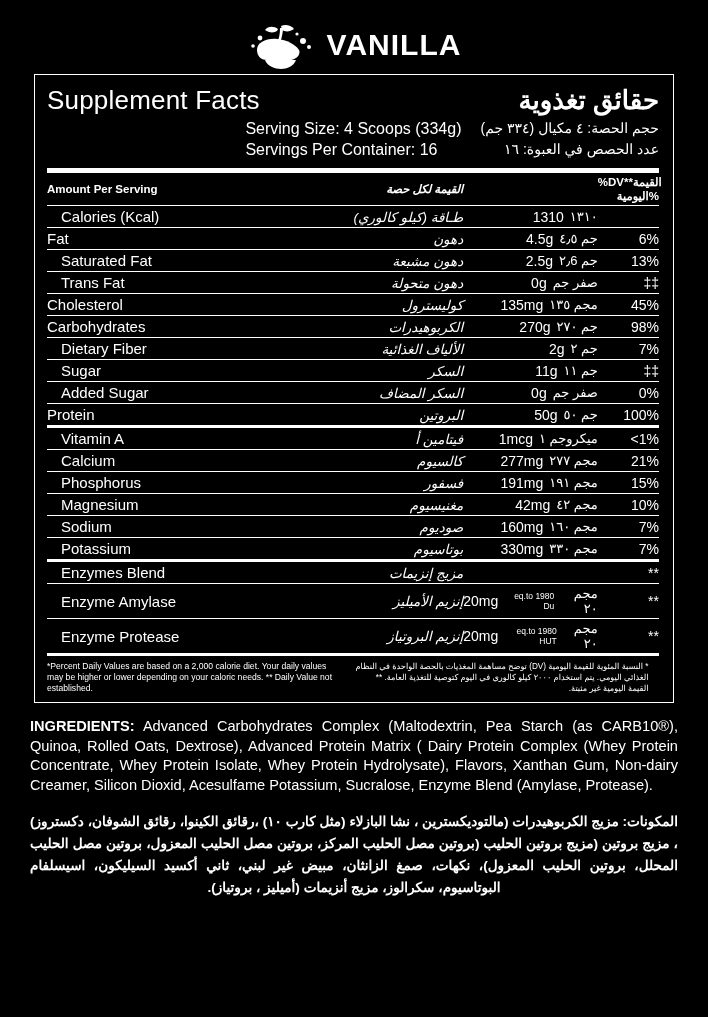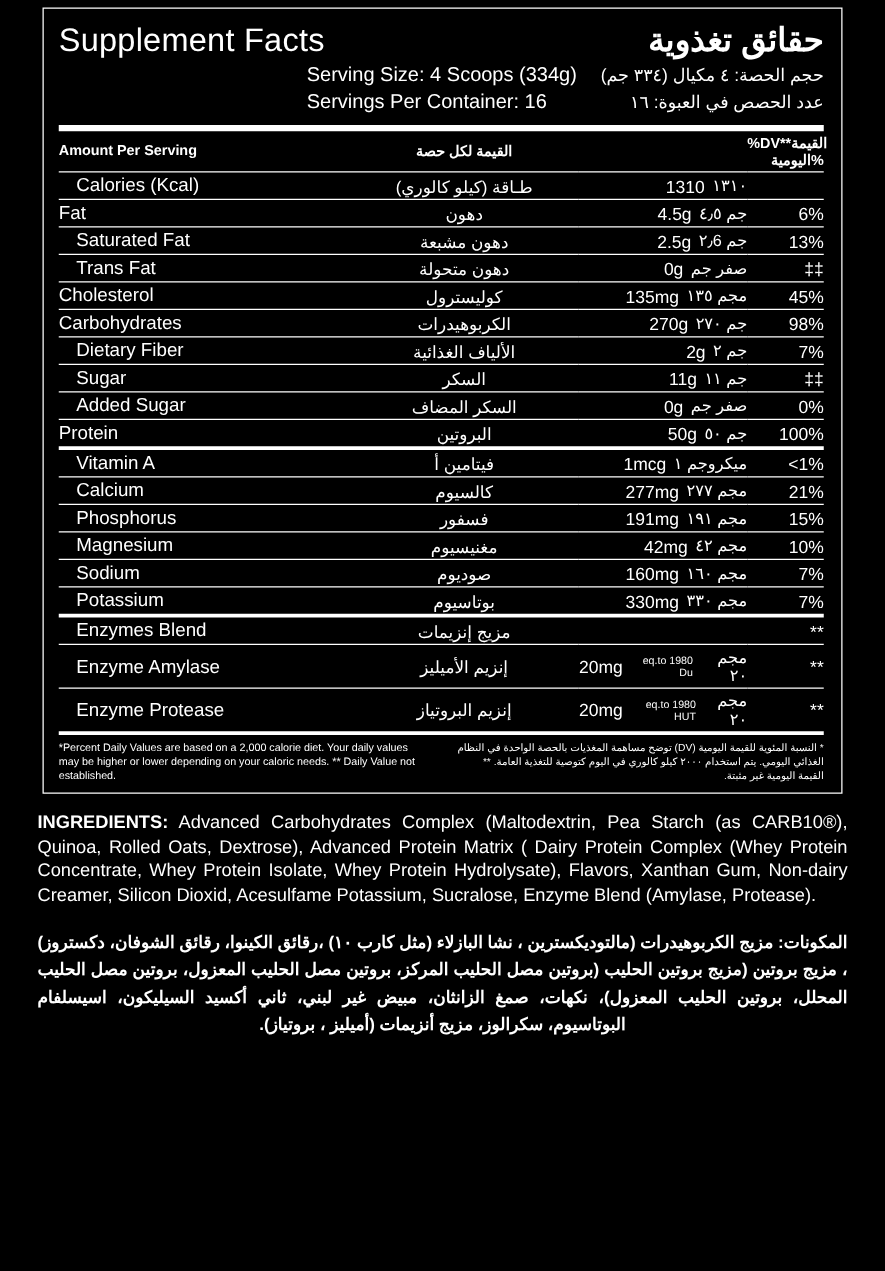--- a/index.html
+++ b/index.html
@@ -82,21 +82,21 @@
   table.nutri {
     width: 100%;
     border-collapse: collapse;
     table-layout: fixed;
   }
   table.nutri td {
     padding: 2px 0 2px 0;
     vertical-align: middle;
   }
   .col-name  { width: 38%; }
-  .col-ar    { width: 30%; text-align: center; direction: rtl; }
+  .col-ar    { width: 30%; text-align: right; direction: rtl; font-style: italic; }
   .col-amt   { width: 22%; text-align: right; }
   .col-dv    { width: 10%; text-align: right; }
 
   .hdr td { font-size: 11.5px; font-weight: bold; padding: 3px 0; }
   .hdr .col-ar { font-size: 11.5px; }
   .hdr .col-amt { text-align: right; }
   .hdr .col-dv { font-size: 11.5px; }
 
   .r-name { font-size: 15px; }
   .r-name.ind1 { padding-left: 14px; }
@@ -107,21 +107,20 @@
   tr.line td { border-bottom: 1px solid #ffffff; }
   tr.noline td { border-bottom: none; }
 
   .amt-cell { display: flex; justify-content: flex-end; align-items: center; gap: 6px; }
   .amt-en { font-size: 14px; }
   .amt-ar { font-size: 13px; direction: rtl; }
   .amt-sub { font-size: 8.5px; margin-left: 2px; }
 
   .footnote {
     display: flex;
-    justify-content: space-between;
     gap: 14px;
     padding: 5px 0 2px 0;
   }
   .fn-en { font-size: 8.6px; line-height: 11px; width: 48%; }
   .fn-ar { font-size: 8.2px; line-height: 11px; width: 48%; direction: rtl; text-align: right; }
 
   
   .ingredients {
     margin: 14px 30px 0 30px;
     font-size: 14.6px;
@@ -138,20 +137,37 @@
     text-align: justify;
     text-align-last: center;
     font-weight: bold;
   }
 </style>
 </head>
 <body>
 
 <div class="page">
 
+  <div class="logo-row">
+    <div class="splash">
+      <svg width="70" height="50" viewBox="0 0 70 50">
+        <path d="M10 30 C10 22 20 18 30 19 C40 20 48 24 52 30 C54 34 50 39 44 40 L20 40 C13 40 10 35 10 30 Z" fill="#ffffff"></path>
+        <path d="M18 40 C20 46 28 49 34 49 C40 49 47 46 49 40 Z" fill="#ffffff"></path>
+        <path d="M34 6 C38 4 44 5 47 9 C43 12 38 12 35 10 Z" fill="#ffffff"></path>
+        <path d="M33 8 C33 14 32 18 31 20 L34 20 C35 16 36 12 36 8 Z" fill="#ffffff"></path>
+        <path d="M31 9 C27 6 21 6 18 10 C22 13 27 13 30 11 Z" fill="#ffffff"></path>
+        <circle cx="56" cy="21" r="3" fill="#ffffff"></circle>
+        <circle cx="62" cy="27" r="2" fill="#ffffff"></circle>
+        <circle cx="13" cy="18" r="2.4" fill="#ffffff"></circle>
+        <circle cx="6" cy="26" r="1.8" fill="#ffffff"></circle>
+        <circle cx="50" cy="14" r="1.6" fill="#ffffff"></circle>
+      </svg>
+    </div>
+    <div class="logo-text">VANILLA</div>
+  </div>
 
   <div class="facts">
 
     <div class="facts-head">
       <div class="facts-title">Supplement Facts</div>
       <div class="facts-title-ar">حقائق تغذوية</div>
     </div>
 
     <div class="serving-rows">
       <div class="serve-en">

